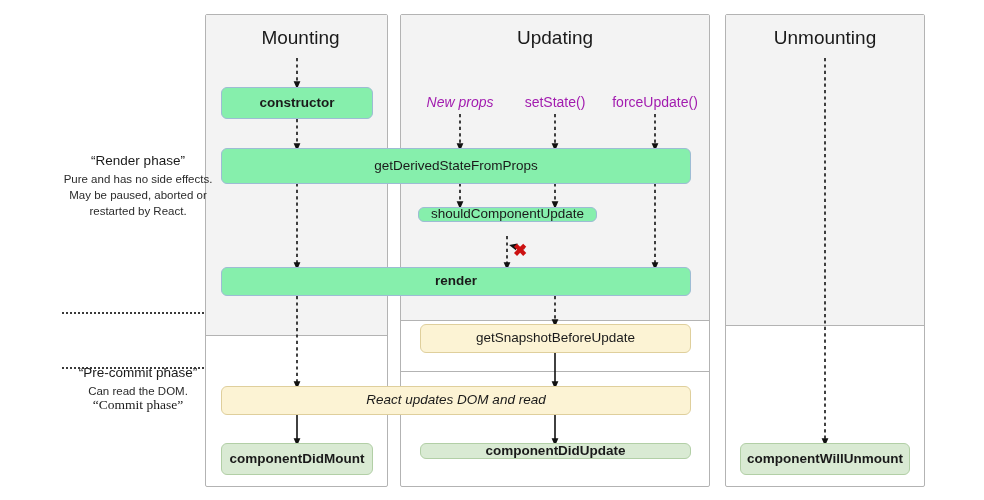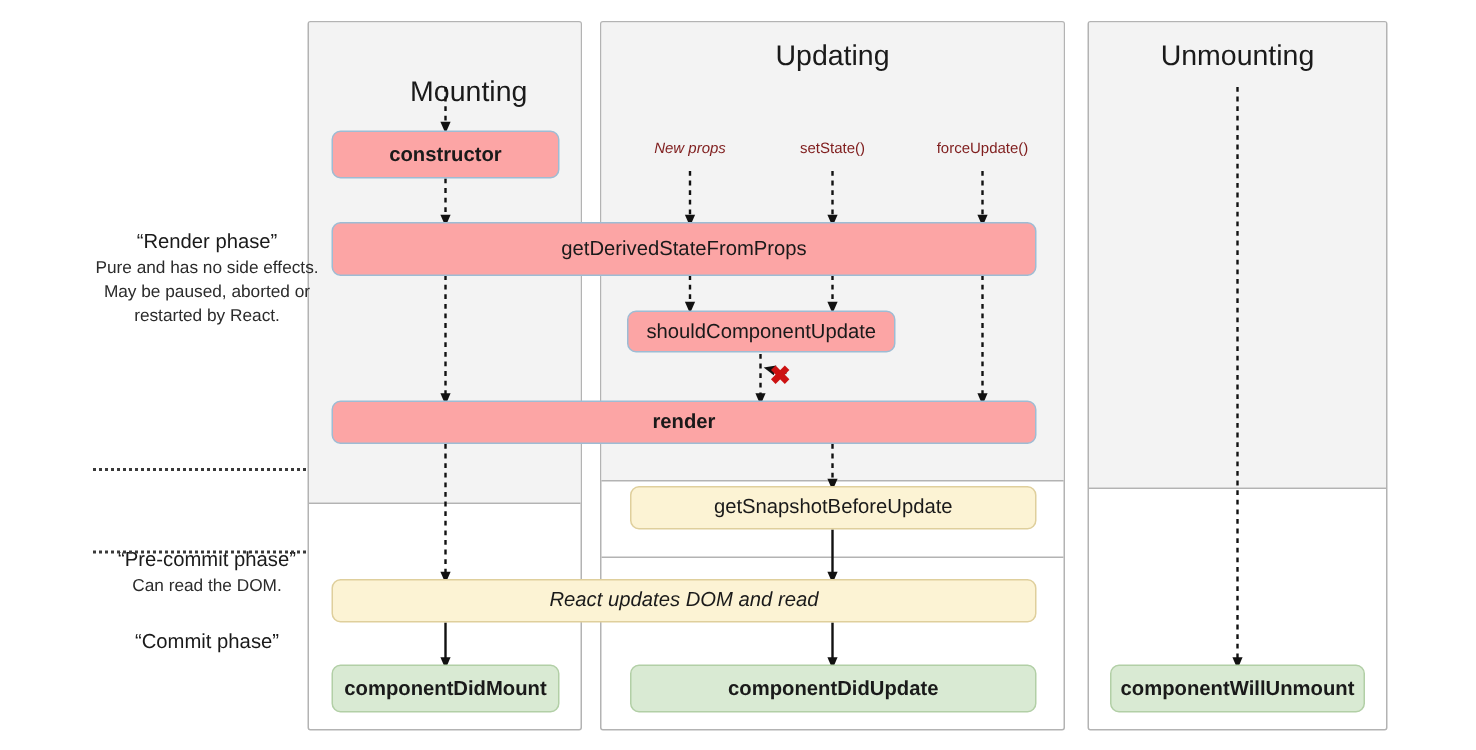--- a/index.html
+++ b/index.html
@@ -79,41 +79,41 @@
     box-sizing: border-box;
     border-radius: 6px;
     display: flex;
     align-items: center;
     justify-content: center;
     font-size: 13.5px;
     text-align: center;
     line-height: 1.2;
   }
   .node.blue {
-    background: #fca5a5;
+    background: #86efac;
     border: 1px solid #9dbcd4;
   }
   .node.yellow {
     background: #fcf3d4;
     border: 1px solid #dfcf9c;
   }
   .node.green {
     background: #d9ead3;
     border: 1px solid #b2cfa6;
   }
   .node.bold { font-weight: bold; }
   .node.italic { font-style: italic; }
 
   
   .trigger-label {
     position: absolute;
-    font-size: 10px;
+    font-size: 14px;
     text-align: center;
     white-space: nowrap;
-    color: #7f1d1d;
+    color: #a21caf;
   }
   .trigger-label.italic { font-style: italic; }
 
   
   .conn { position: absolute; }
   .conn svg { display: block; overflow: visible; }
 </style>
 </head>
 <body>
 
@@ -125,39 +125,39 @@
 
   <div class="column" style="left:400px; top:14px; width:310px; height:473px;"></div>
   <div class="col-shade" style="left:401px; top:15px; width:308px; height:305px;"></div>
   <div class="col-divider" style="left:401px; top:320px; width:308px;"></div>
   <div class="col-divider" style="left:401px; top:371px; width:308px;"></div>
 
   <div class="column" style="left:725px; top:14px; width:200px; height:473px;"></div>
   <div class="col-shade" style="left:726px; top:15px; width:198px; height:310px;"></div>
   <div class="col-divider" style="left:726px; top:325px; width:198px;"></div>
 
-  <div class="col-title" style="left:221px; top:27px; width:183px;margin-top:24px;">Mounting</div>
+  <div class="col-title" style="left:209px; top:27px; width:183px;">Mounting</div>
   <div class="col-title" style="left:400px; top:27px; width:310px;">Updating</div>
   <div class="col-title" style="left:725px; top:27px; width:200px;">Unmounting</div>
 
   <div class="phase-block" style="top:152px;">
     <div class="phase-title">“Render phase”</div>
     <div class="phase-desc">Pure and has no side effects. May be paused, aborted or restarted by React.</div>
   </div>
 
   <div class="dotted-rule" style="top:312px;"></div>
 
   <div class="phase-block" style="top:322px;margin-top:42px;">
     <div class="phase-title">“Pre-commit phase”</div>
     <div class="phase-desc">Can read the DOM.</div>
   </div>
 
   <div class="dotted-rule" style="top:367px;"></div>
 
-  <div class="phase-block" style="top:419px;">
+  <div class="phase-block" style="top:396px;font-family:Liberation Serif, serif;">
     <div class="phase-title">“Commit phase”</div>
   </div>
 
   <div class="trigger-label italic" style="left:405px; top:94px; width:110px;">New props</div>
   <div class="trigger-label" style="left:500px; top:94px; width:110px;">setState()</div>
   <div class="trigger-label" style="left:600px; top:94px; width:110px;">forceUpdate()</div>
 
   <div class="conn" style="left:0; top:0; width:984px; height:500px;">
     <svg width="984" height="500" viewBox="0 0 984 500">
       <defs>
@@ -202,27 +202,27 @@
         <line x1="507" y1="236" x2="513" y2="246" stroke="#111111" stroke-width="1.5" stroke-dasharray="3 3" fill="none" marker-end="url(#ah)" transform="rotate(135 513 246)"></line>
       </g>
       <text x="513" y="256" font-size="17" font-family="Liberation Sans, sans-serif" font-weight="bold" fill="#cc1111">✖</text>
     </svg>
   </div>
 
   <div class="node blue bold" style="left:221px; top:87px; width:152px; height:32px;">constructor</div>
 
   <div class="node blue" style="left:221px; top:148px; width:470px; height:36px;">getDerivedStateFromProps</div>
 
-  <div class="node blue" style="left:418px; top:207px; width:179px; height:28px;">shouldComponentUpdate</div>
+  <div class="node blue" style="left:418px; top:207px; width:179px; height:15px;">shouldComponentUpdate</div>
 
   <div class="node blue bold" style="left:221px; top:267px; width:470px; height:29px;">render</div>
 
   <div class="node yellow" style="left:420px; top:324px; width:271px; height:29px;">getSnapshotBeforeUpdate</div>
 
   <div class="node yellow italic" style="left:221px; top:386px; width:470px; height:29px;">React updates DOM and read</div>
 
   <div class="node green bold" style="left:221px; top:443px; width:152px; height:32px;">componentDidMount</div>
 
-  <div class="node green bold" style="left:420px; top:443px; width:271px; height:32px;">componentDidUpdate</div>
+  <div class="node green bold" style="left:420px; top:443px; width:271px; height:16px;">componentDidUpdate</div>
 
   <div class="node green bold" style="left:740px; top:443px; width:170px; height:32px;">componentWillUnmount</div>
 
 </div>
 
 </body></html>

